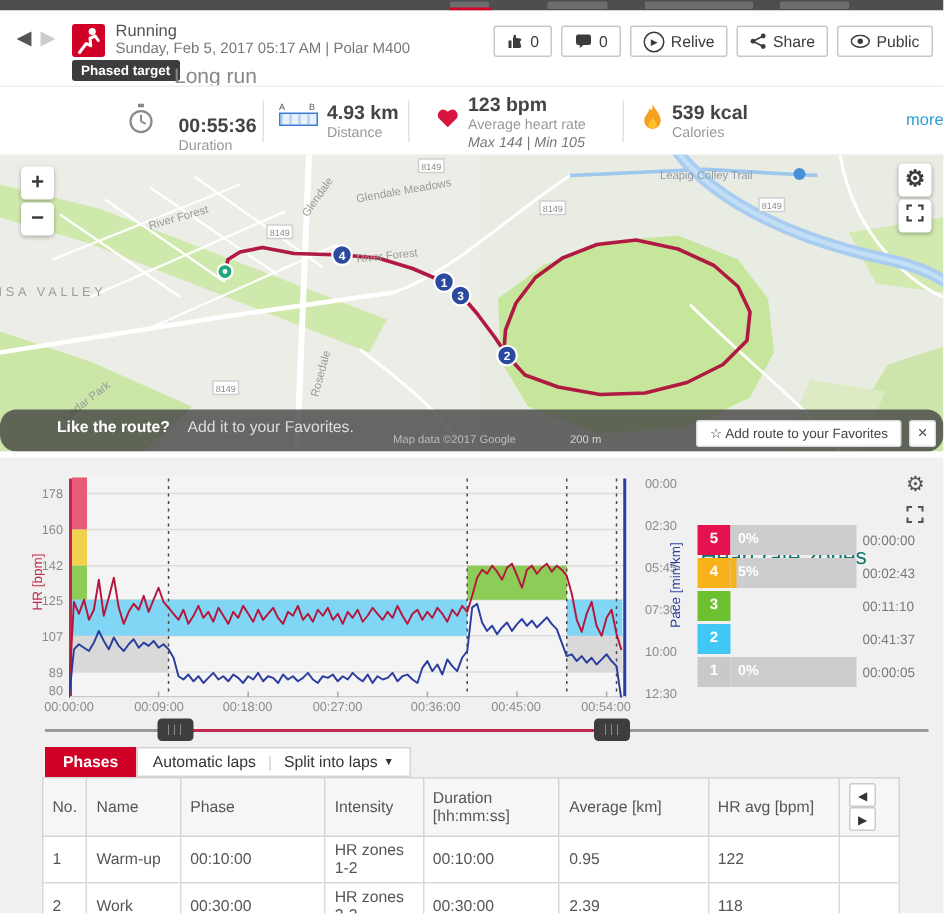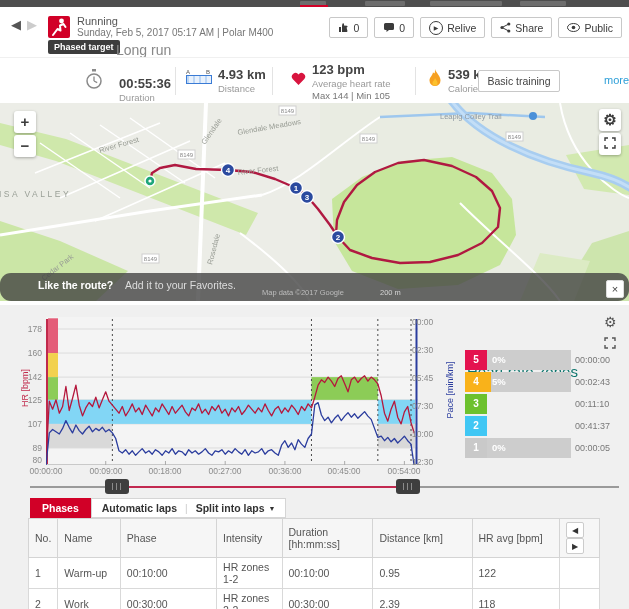--- a/index.html
+++ b/index.html
@@ -19,41 +19,41 @@
   #target-badge{left:48px;top:33px;background:#3d3d3d;color:#fff;font-size:9px;font-weight:bold;padding:2px 6px;border-radius:2px;}
   #target-name{left:116px;top:35px;font-size:14px;color:#888;}
   #header-actions{right:7px;top:10px;display:flex;gap:6px;}
   .hbtn{display:flex;align-items:center;gap:4px;background:#fff;border:1px solid #c8c8c8;border-radius:2px;font-size:10.5px;color:#3b3b3b;padding:3px 8px;height:21px;box-sizing:border-box;cursor:pointer;font-family:inherit;}
   .play-circle{display:inline-flex;align-items:center;justify-content:center;width:12px;height:12px;border:1px solid #3b3b3b;border-radius:50%;font-size:6px;color:#3b3b3b;}
   
   #summary{left:0;top:57px;width:629px;height:46px;background:#fff;border-top:1px solid #f0f0f0;border-bottom:1px solid #e8e8e8;}
   .vdiv{position:absolute;top:9px;height:28px;width:1px;background:#e3e3e3;}
   .stat-val{font-size:13px;font-weight:bold;color:#444;}
   .stat-lbl{font-size:9.5px;color:#999;margin-top:1px;}
-  .stat-minmax{font-size:9.5px;color:#777;margin-top:1px;}
+  .stat-minmax{font-size:9.5px;color:#777;margin-top:1px;font-style:italic;}
   #benefit-btn{left:478px;top:12px;width:82px;height:22px;background:#fff;border:1px solid #c8c8c8;border-radius:2px;font-size:10.5px;color:#444;cursor:pointer;font-family:inherit;}
   #more-link{left:592px;top:16px;font-size:11px;color:#2e9fd8;text-decoration:none;cursor:pointer;padding-left:12px;}
   .ab-letters{font-size:6px;color:#555;display:flex;justify-content:space-between;width:24px;}
   .ruler{width:24px;height:7px;border:1px solid #3a7bd5;background:repeating-linear-gradient(90deg,#bcd6f5 0 2px,#e8f1fc 2px 6px);}
   
   #map{left:0;top:103px;width:629px;height:198px;background:#ecede7;overflow:hidden;}
   .map-chip{position:absolute;width:22px;height:22px;background:#fff;border-radius:3px;box-shadow:0 1px 3px rgba(0,0,0,.3);border:none;font-size:15px;font-weight:bold;color:#3c3c3c;line-height:20px;text-align:center;padding:0;cursor:pointer;}
   #map-overlay{left:0;bottom:0;width:629px;height:28px;background:rgba(64,64,64,.78);border-radius:11px;}
   #overlay-bold{left:38px;top:6px;font-size:10.5px;font-weight:bold;color:#fff;}
   #overlay-text{left:125px;top:6px;font-size:10.5px;color:#ddd;}
   #map-attrib{left:262px;bottom:4px;font-size:7.5px;color:#bdbdbd;}
   #map-scale{left:380px;bottom:4px;font-size:7.5px;color:#d5d5d5;}
   #fav-btn{right:28px;bottom:3px;height:18px;background:#fff;border:1px solid #ddd;border-radius:2px;font-size:9px;color:#444;padding:0 8px;cursor:pointer;font-family:inherit;}
   #fav-close{right:5px;bottom:3px;width:18px;height:18px;background:#fff;border:1px solid #ddd;border-radius:2px;font-size:11px;color:#444;padding:0;cursor:pointer;}
   
   #lower{left:0;top:305px;width:629px;height:304px;background:#f0f0f0;}
   
   #plot-svg{position:absolute;left:46px;top:12px;}
   .hr-tick{position:absolute;width:24px;text-align:right;font-size:8.5px;color:#8a8a8a;left:18px;}
-  .pace-tick{position:absolute;left:412px;font-size:8.5px;color:#8a8a8a;}
+  .pace-tick{position:absolute;left:430px;font-size:8.5px;color:#8a8a8a;}
   .x-tick{position:absolute;width:44px;text-align:center;font-size:8.5px;color:#8a8a8a;top:161px;}
   #hr-axis-label{left:2px;top:78px;font-size:9px;transform:rotate(-90deg);width:46px;text-align:center;}
   #pace-axis-label{left:415px;top:80px;font-size:9px;transform:rotate(-90deg);width:70px;text-align:center;}
   .sec-icon{position:absolute;left:604px;background:none;border:none;color:#555;font-size:14px;padding:0;cursor:pointer;}
   
   #zones-title{left:467px;top:22px;font-size:15px;color:#0f766e;font-weight:normal;margin-top:36px;}
   .zone-row{position:absolute;left:465px;height:20px;width:160px;}
   .zone-num{position:absolute;left:0;top:0;width:22px;height:20px;color:#fff;font-size:10px;font-weight:bold;text-align:center;line-height:20px;}
   .zone-bar{position:absolute;left:22px;top:0;width:84px;height:20px;background:#cdcdcd;}
   .zone-fill{position:absolute;left:0;top:0;height:20px;}
@@ -62,21 +62,21 @@
   
   #slider{left:0;top:478px;width:629px;height:20px;}
   #slider-track{position:absolute;left:30px;right:10px;top:8px;height:2px;background:#9a9a9a;}
   #slider-range{position:absolute;left:117px;width:291px;top:8px;height:2px;background:#c22950;}
   .slider-handle{position:absolute;top:1px;width:24px;height:15px;background:#3e3e3e;border-radius:3px;cursor:pointer;}
   .slider-handle i{position:absolute;left:7px;top:4px;width:10px;height:7px;background:repeating-linear-gradient(90deg,#8b8b8b 0 1px,transparent 1px 4px);}
   
   #tabs{left:30px;top:498px;height:20px;display:flex;align-items:stretch;}
   #tab-phases{background:#d10027;color:#fff;font-size:10.5px;font-weight:bold;padding:3px 12px;border:none;cursor:pointer;font-family:inherit;}
   #laps-box{display:flex;align-items:center;background:#fff;border:1px solid #d5d5d5;padding:0 10px;gap:8px;}
-  #laps-box .lap-link{font-size:10.5px;color:#333;cursor:pointer;background:none;border:none;padding:0;font-family:inherit;display:flex;align-items:center;gap:4px;font-weight:bold;}
+  #laps-box .lap-link{font-size:10.5px;color:#333;cursor:pointer;background:none;border:none;padding:0;font-family:inherit;display:flex;align-items:center;gap:4px;}
   #laps-box .sep{color:#ccc;font-size:10px;}
   .caret{font-size:7px;color:#333;}
   
   #phase-table{position:absolute;left:28px;top:518px;width:572px;border-collapse:collapse;font-size:10.5px;color:#555;background:#fff;}
   #phase-table th{background:#f6f6f6;font-weight:normal;text-align:left;border:1px solid #d4d4d4;padding:3px 6px;color:#555;}
   #phase-table td{border:1px solid #d9d9d9;padding:3px 6px;background:#fff;}
   .pg-btn{width:18px;height:16px;background:#fff;border:1px solid #ccc;border-radius:2px;font-size:8px;color:#333;padding:0;cursor:pointer;}
   svg text{font-family:"Liberation Sans",sans-serif;}
 </style>
 </head>
@@ -182,21 +182,20 @@
     <div class="abs" style="left:428px;top:11px;">
       <svg width="14" height="20" viewBox="0 0 14 20">
           <path d="M7,0C8,4 12.5,6.5 12.5,11.5a5.5,5.5 0 0 1-11,0C1.5,8 4.5,6.8 5,3.2 6.3,4.8 7,5.5 7,0z" fill="#f6a021"></path>
           <path d="M7,9c.8,2 2.6,3 2.6,5a2.6,2.6 0 0 1-5.2,0C4.4,12 6.6,11.5 7,9z" fill="#fcc12d"></path>
         </svg>
     </div>
     <div class="abs" style="left:448px;top:9px;">
       <div class="stat-val">539 kcal</div>
       <div class="stat-lbl">Calories</div>
     </div>
-    <button id="benefit-btn" class="abs">Basic training</button>
     <a id="more-link" class="abs">more</a>
   </div>
 
   <div id="map" class="abs">
     <svg id="map-svg" width="629" height="198" viewBox="0 0 629 198">
       <rect x="0" y="0" width="629" height="198" fill="#ecede7"></rect>
       <rect x="320" y="0" width="309" height="198" fill="#e9ece2"></rect>
 
       <polygon points="0,20 66,36 258,110 246,132 56,58 0,42" fill="#cfe8ab"></polygon>
       <polygon points="0,118 60,138 128,168 96,198 0,198" fill="#cbe6a6"></polygon>
@@ -270,20 +269,21 @@
     <button class="map-chip" style="right:8px;top:30px;">
       <svg width="12" height="12" viewBox="0 0 12 12">
           <path d="M1,4 1,1 4,1 M8,1 11,1 11,4 M11,8 11,11 8,11 M4,11 1,11 1,8" stroke="#3c3c3c" stroke-width="1.4" fill="none"></path>
         </svg>
     </button>
     <div id="map-overlay" class="abs">
       <div id="overlay-bold" class="abs">Like the route?</div>
       <div id="overlay-text" class="abs">Add it to your Favorites.</div>
       <div id="map-attrib" class="abs">Map data ©2017 Google</div>
       <div id="map-scale" class="abs">200 m</div>
+      <button id="fav-btn" class="abs"><span>☆</span> <span>Add route to your Favorites</span></button>
       <button id="fav-close" class="abs"><span>×</span></button>
     </div>
   </div>
 
   <div id="lower" class="abs">
 
     <svg id="plot-svg" width="372" height="148">
         <rect x="0" y="0" width="372" height="148" fill="#f4f4f4"></rect>
         <line x1="0" x2="372" y1="12" y2="12" stroke="#dcdcdc" stroke-width="1"></line>
         <line x1="0" x2="372" y1="36.0606" y2="36.0606" stroke="#dcdcdc" stroke-width="1"></line>
@@ -331,21 +331,21 @@
     <div class="pace-tick" style="top:68px;">05:45</div>
     <div class="pace-tick" style="top:96px;">07:30</div>
     <div class="pace-tick" style="top:124px;">10:00</div>
     <div class="pace-tick" style="top:152px;">12:30</div>
     <div id="pace-axis-label" class="abs" style="color: rgb(43, 61, 158);">Pace [min/km]</div>
 
     <div class="x-tick" style="left:24px;">00:00:00</div>
     <div class="x-tick" style="left:84px;">00:09:00</div>
     <div class="x-tick" style="left:143px;">00:18:00</div>
     <div class="x-tick" style="left:203px;">00:27:00</div>
-    <div class="x-tick" style="left:263px;">00:36:00</div>
+    <div class="x-tick" style="left:263px;text-align:right;">00:36:00</div>
     <div class="x-tick" style="left:322px;">00:45:00</div>
     <div class="x-tick" style="left:382px;">00:54:00</div>
 
     <button class="sec-icon" style="top:9px;"><span>⚙</span></button>
     <button class="sec-icon" style="top:31px;">
       <svg width="12" height="12" viewBox="0 0 12 12">
           <path d="M1,4 1,1 4,1 M8,1 11,1 11,4 M11,8 11,11 8,11 M4,11 1,11 1,8" stroke="#555" stroke-width="1.4" fill="none"></path>
         </svg>
     </button>
 
@@ -418,21 +418,21 @@
         <col style="width:15.5%">
         <col style="width:7%">
     </colgroup>
     <thead>
       <tr>
         <th>No.</th>
         <th>Name</th>
         <th>Phase</th>
         <th>Intensity</th>
         <th>Duration [hh:mm:ss]</th>
-        <th>Distance [km]</th>
+        <th>Average [km]</th>
         <th>HR avg [bpm]</th>
         <th>
           <button class="pg-btn"><span>◀</span></button>
           <button class="pg-btn"><span>▶</span></button>
         </th>
       </tr>
     </thead>
     <tbody>
       <tr>
         <td>1</td>

